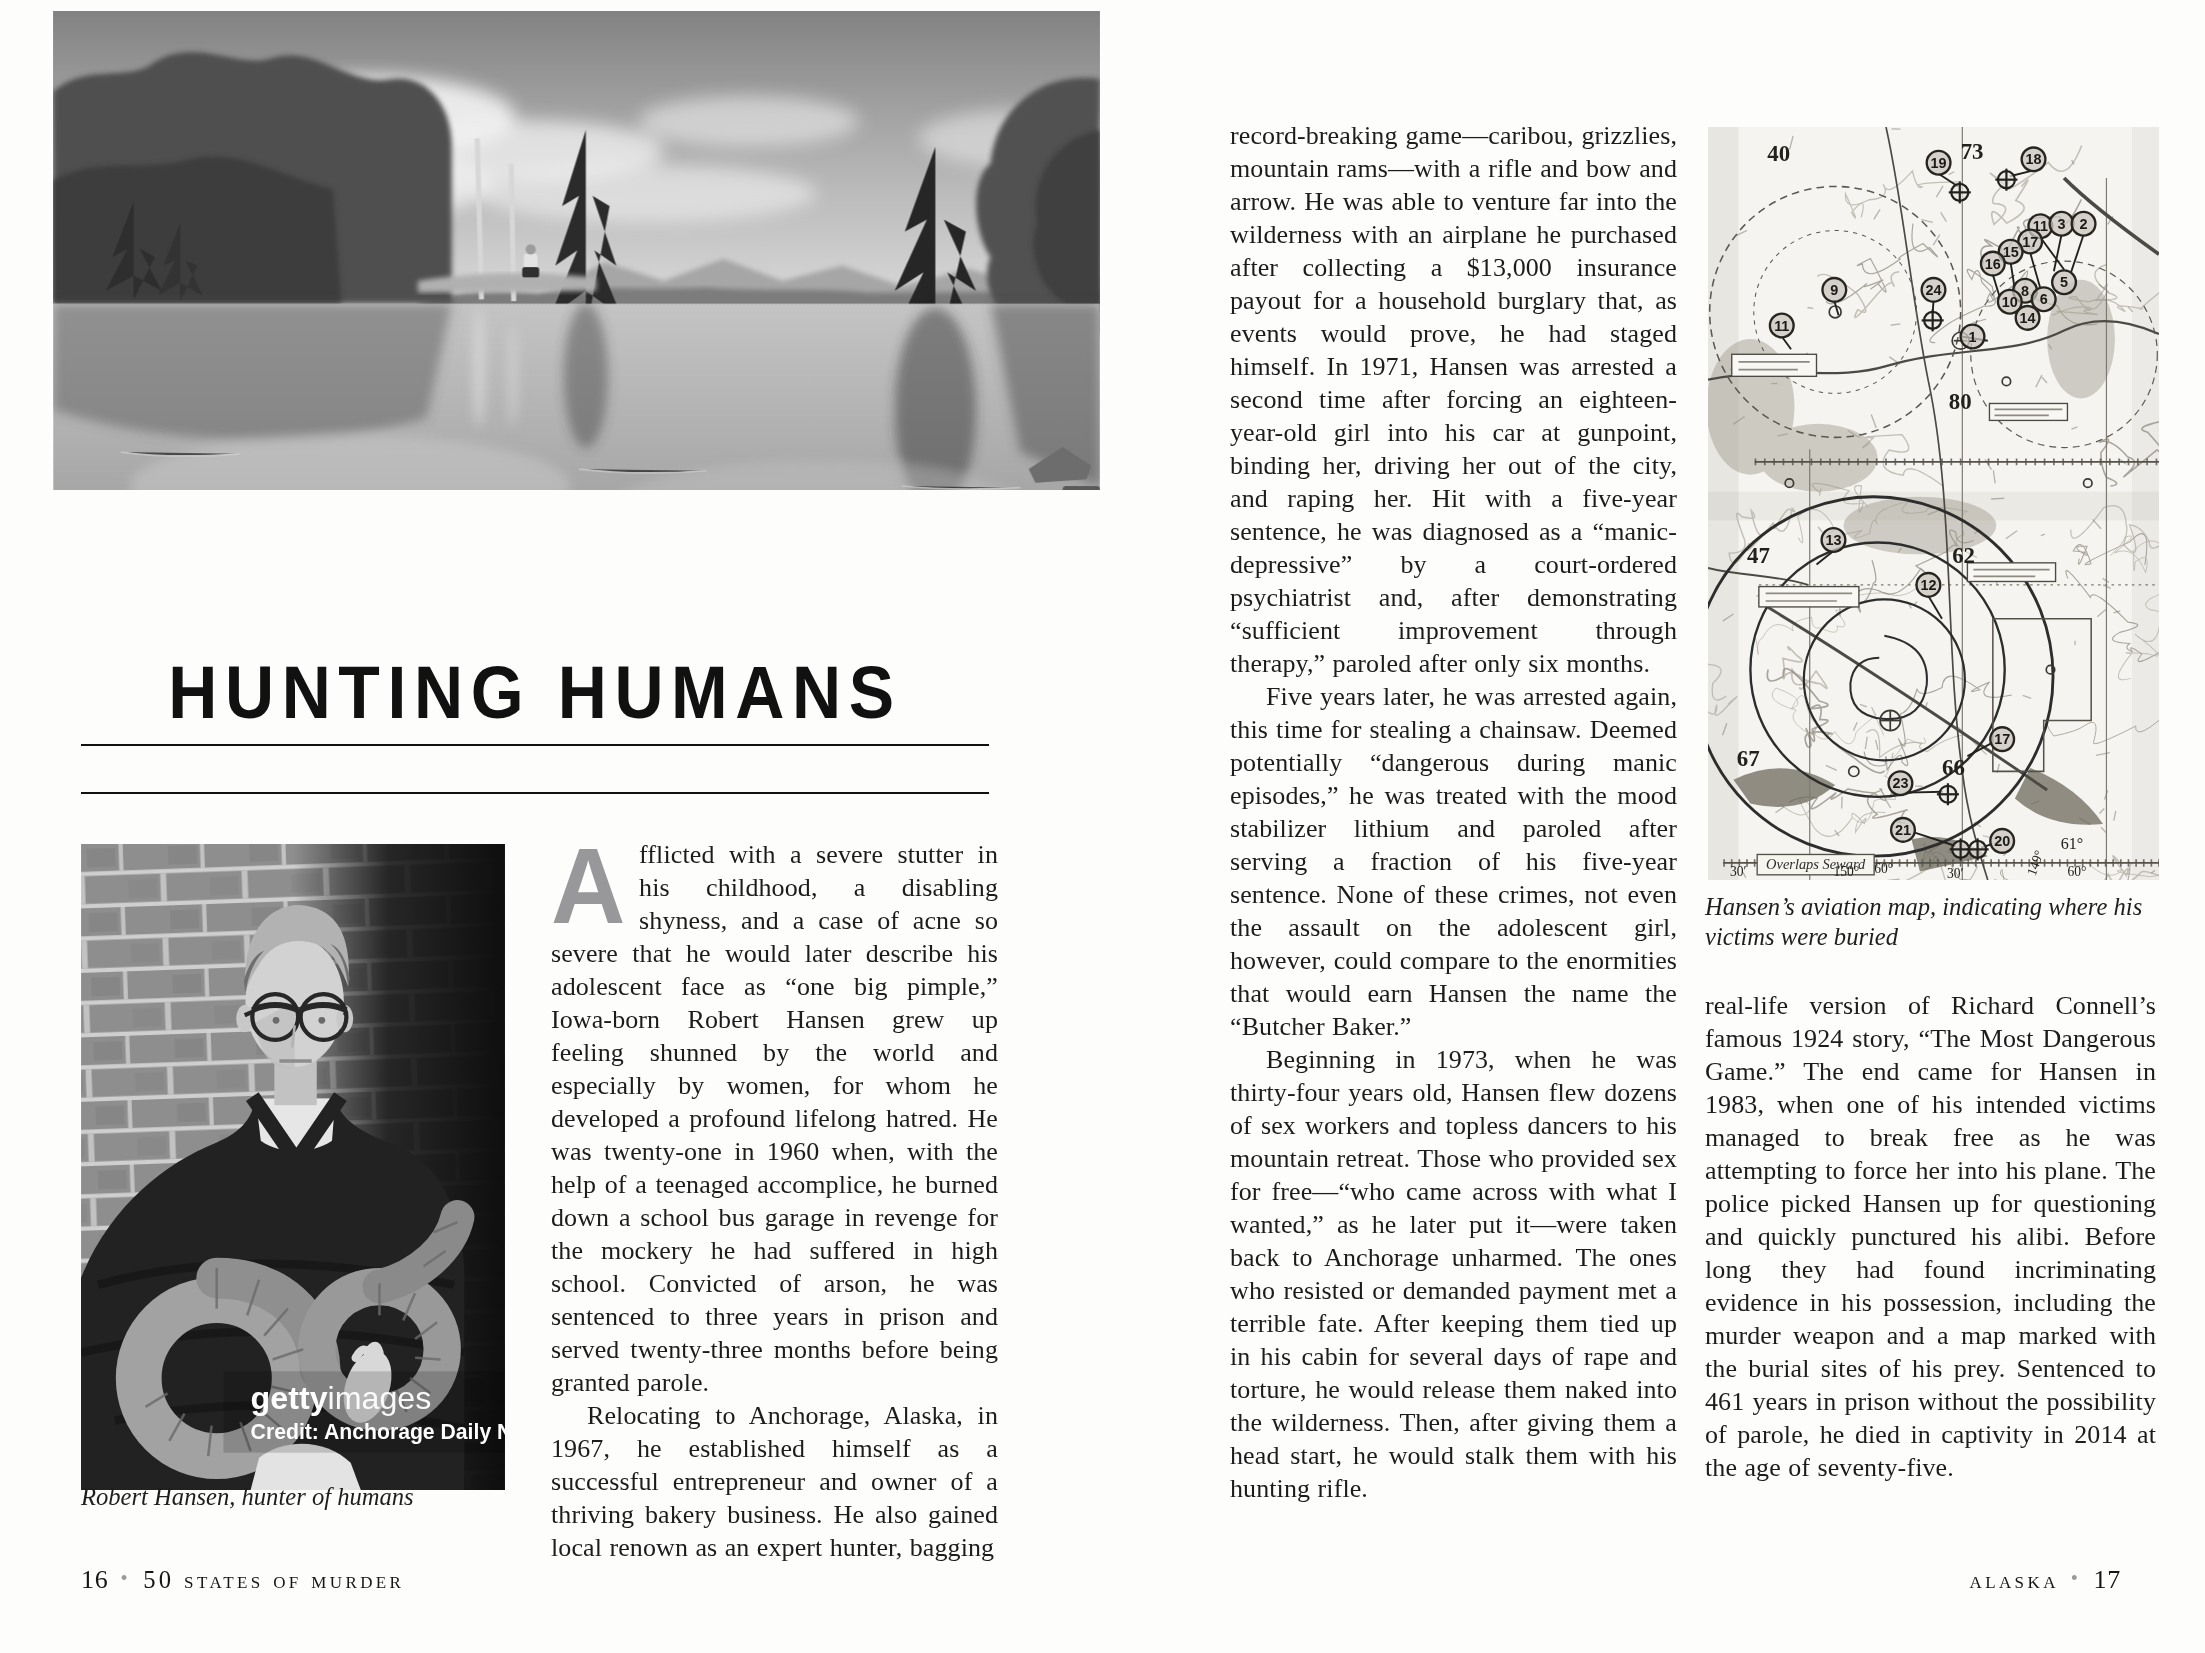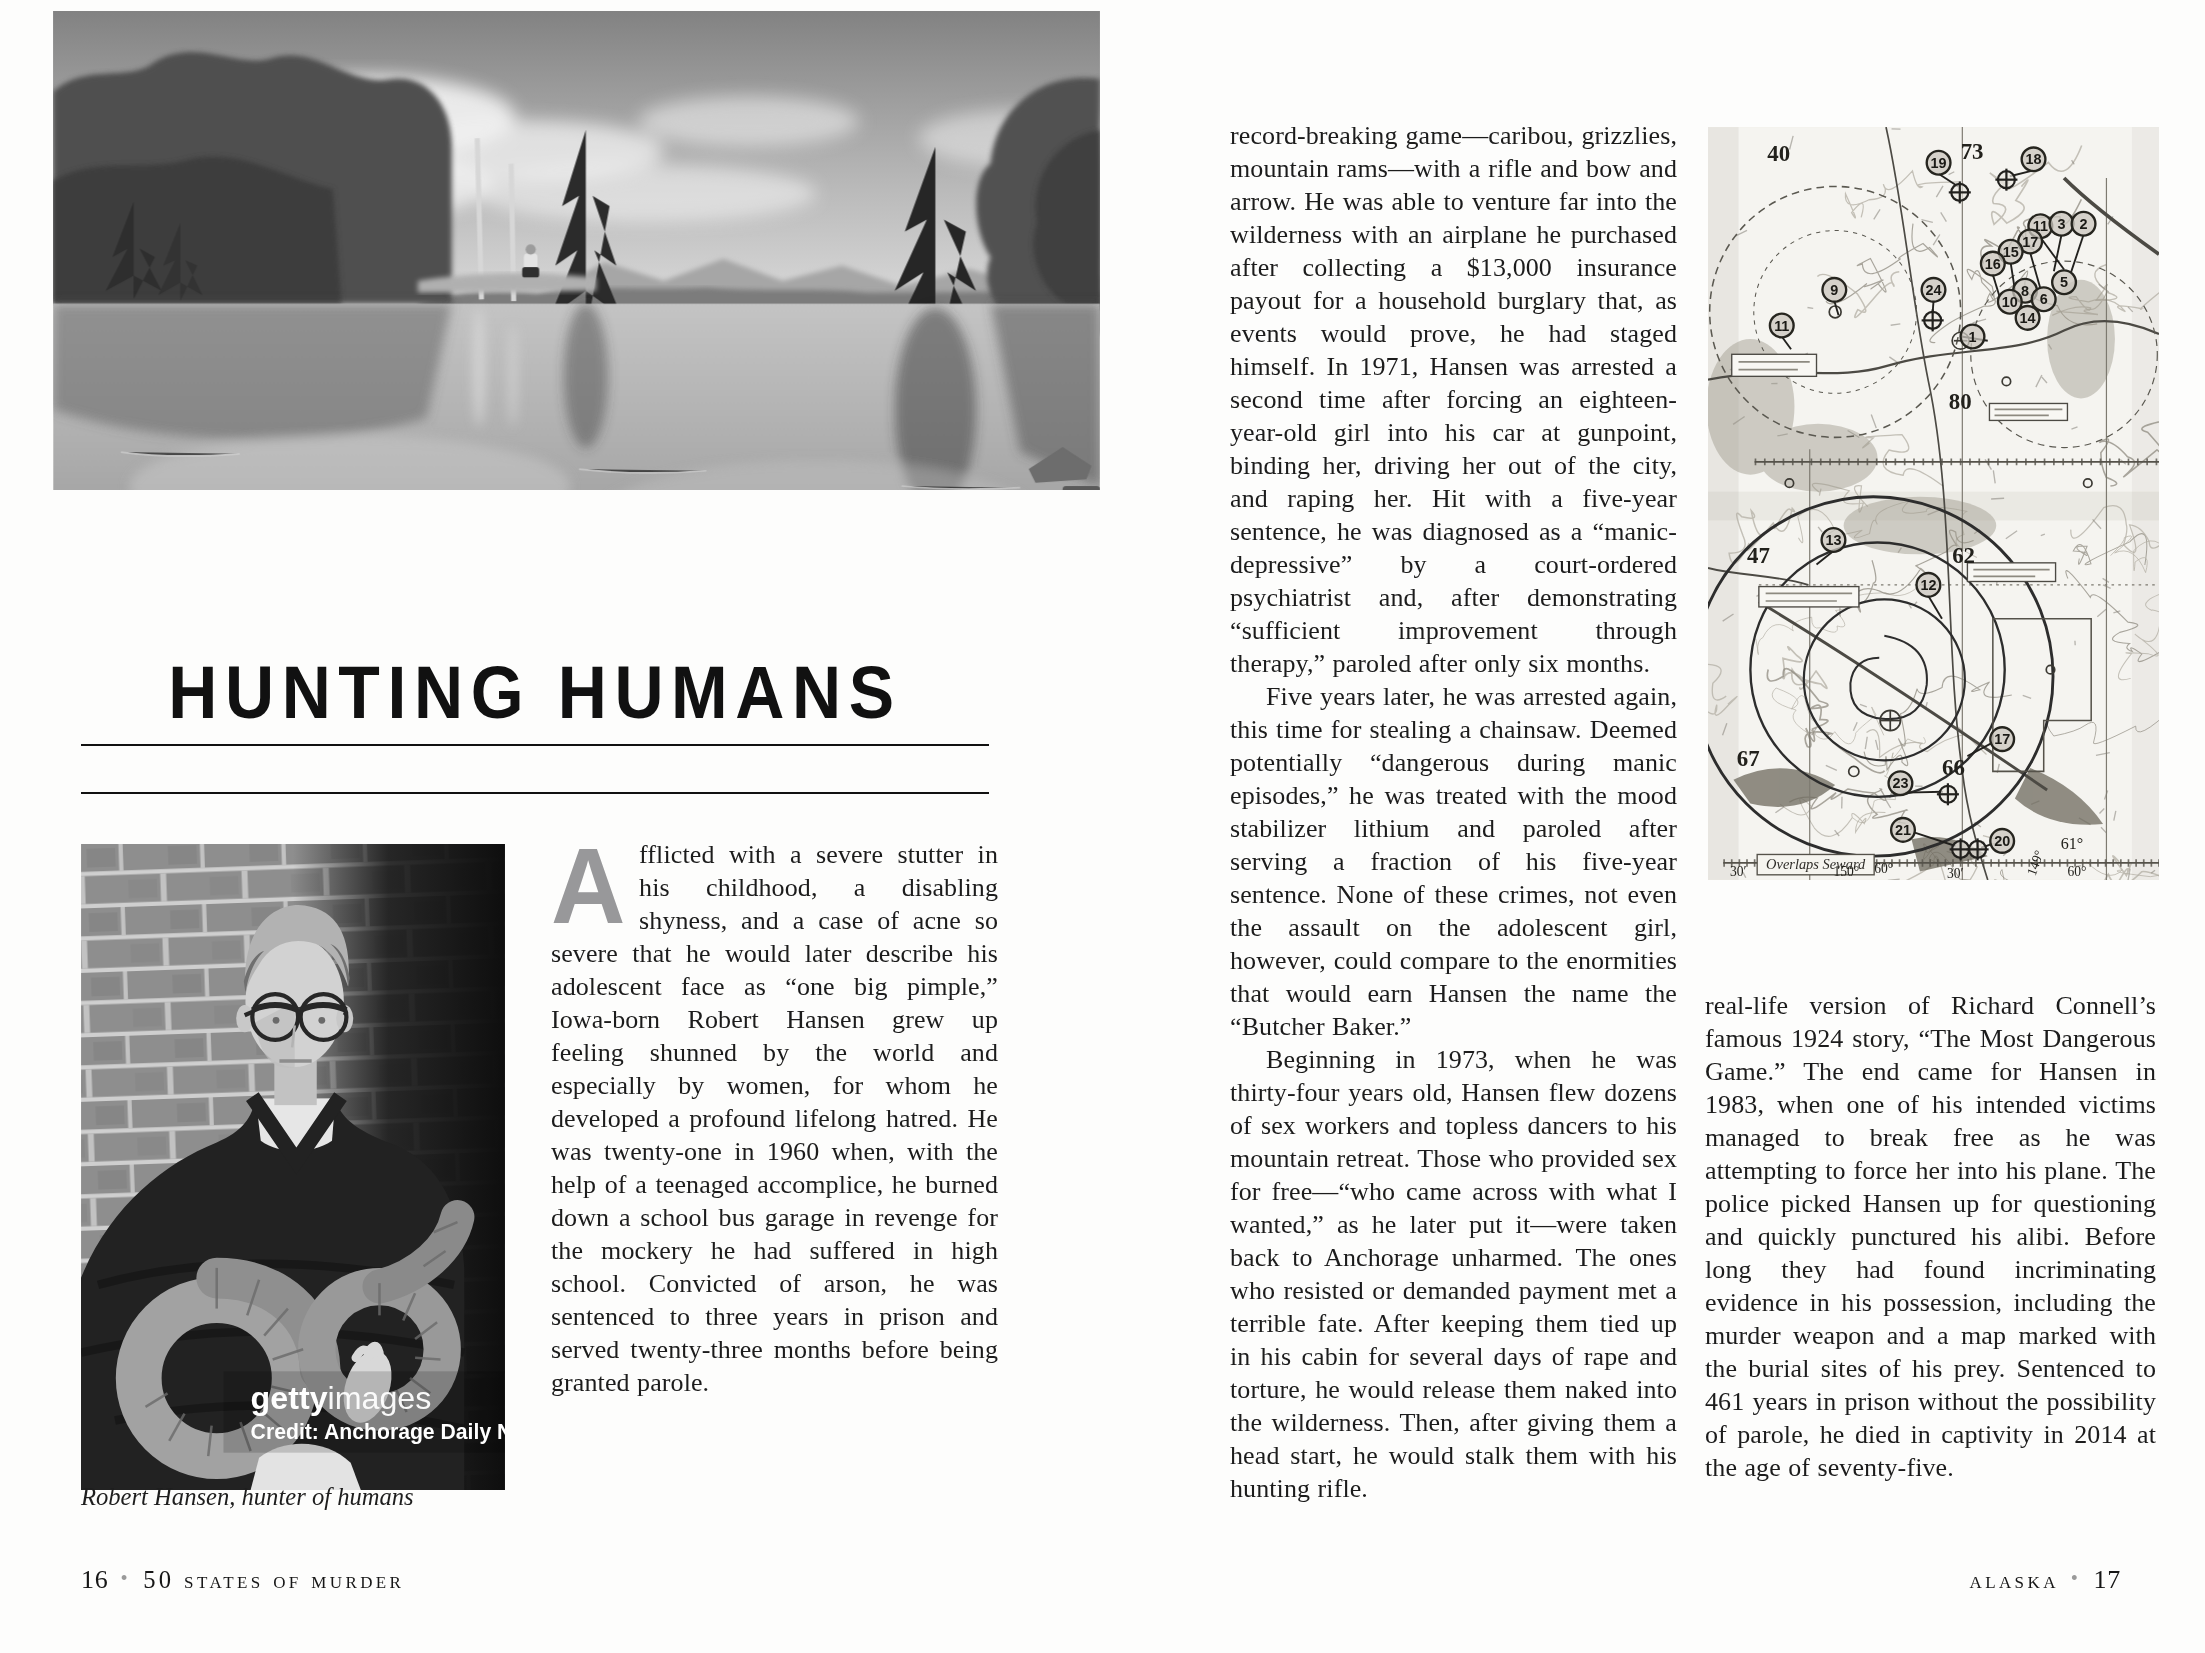--- a/index.html
+++ b/index.html
@@ -261,20 +261,21 @@
           <text x="200" y="702" font-family="Liberation Sans, sans-serif" font-size="25" font-weight="700" fill="#fff">Credit: Anchorage Daily News</text>
         </g>
       </svg>
     </figure>
     <figcaption class="caption portrait-caption">Robert Hansen, hunter of humans</figcaption>
 
     <div class="col col-left">
       <p>
         <span class="dropcap">A</span><span>fflicted with a severe stutter in his childhood, a disabling shyness, and a case of acne so severe that he would later describe his adolescent face as “one big pimple,” Iowa-born Robert Hansen grew up feeling shunned by the world and especially by women, for whom he developed a profound lifelong hatred. He was twenty-one in 1960 when, with the help of a teenaged accomplice, he burned down a school bus garage in revenge for the mockery he had suffered in high school. Convicted of arson, he was sentenced to three years in prison and served twenty-three months before being granted parole.</span>
       </p>
+      <p>Relocating to Anchorage, Alaska, in 1967, he established himself as a successful entrepreneur and owner of a thriving bakery business. He also gained local renown as an expert hunter, bagging</p>
     </div>
 
     <footer class="folio folio-left">
       <span class="num">16</span><span class="sep">•</span><span>50 states of murder</span>
     </footer>
   </section>
 
   <section class="page page-right">
 
     <div class="col col-mid">
@@ -606,20 +607,21 @@
             <text x="416" y="852" font-family="Liberation Serif, serif" font-size="19" font-weight="400" fill="#22211c">61°</text>
             <text x="26" y="884" font-family="Liberation Serif, serif" font-size="16" font-weight="400" fill="#22211c">30′</text>
             <text x="148" y="884" font-family="Liberation Serif, serif" font-size="16" font-weight="400" fill="#22211c">150°</text>
             <text x="196" y="880" font-family="Liberation Serif, serif" font-size="16" font-weight="400" fill="#22211c">60°</text>
             <text x="282" y="886" font-family="Liberation Serif, serif" font-size="16" font-weight="400" fill="#22211c">30′</text>
             <text x="424" y="884" font-family="Liberation Serif, serif" font-size="16" font-weight="400" fill="#22211c">60°</text>
             <text x="386" y="884" font-family="Liberation Serif, serif" font-size="16" font-weight="400" fill="#22211c" transform="rotate(-70 386 884)">149°</text>
           </g>
       </svg>
     </figure>
+    <figcaption class="caption map-caption">Hansen’s aviation map, indicating where his victims were buried</figcaption>
 
     <div class="col col-right">
       <p>real-life version of Richard Connell’s famous 1924 story, “The Most Dangerous Game.” The end came for Hansen in 1983, when one of his intended victims managed to break free as he was attempting to force her into his plane. The police picked Hansen up for questioning and quickly punctured his alibi. Before long they had found incriminating evidence in his possession, including the murder weapon and a map marked with the burial sites of his prey. Sentenced to 461 years in prison without the possibility of parole, he died in captivity in 2014 at the age of seventy-five.</p>
     </div>
 
     <footer class="folio folio-right">
       <span>alaska</span><span class="sep">•</span><span class="num">17</span>
     </footer>
   </section>
 </div>

